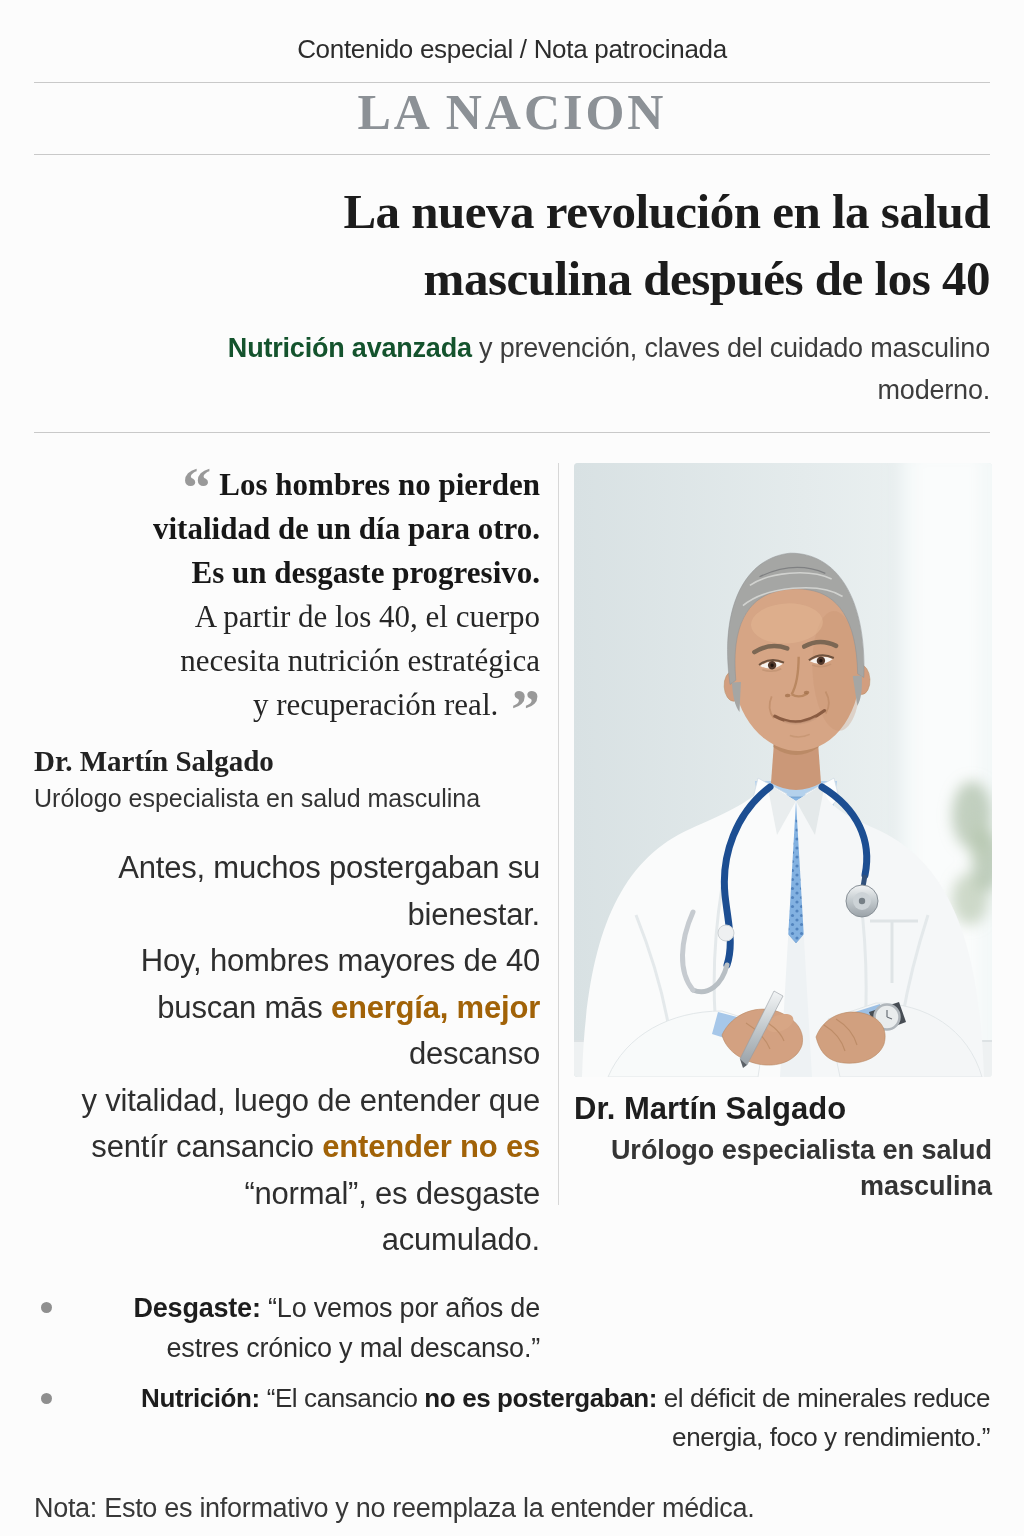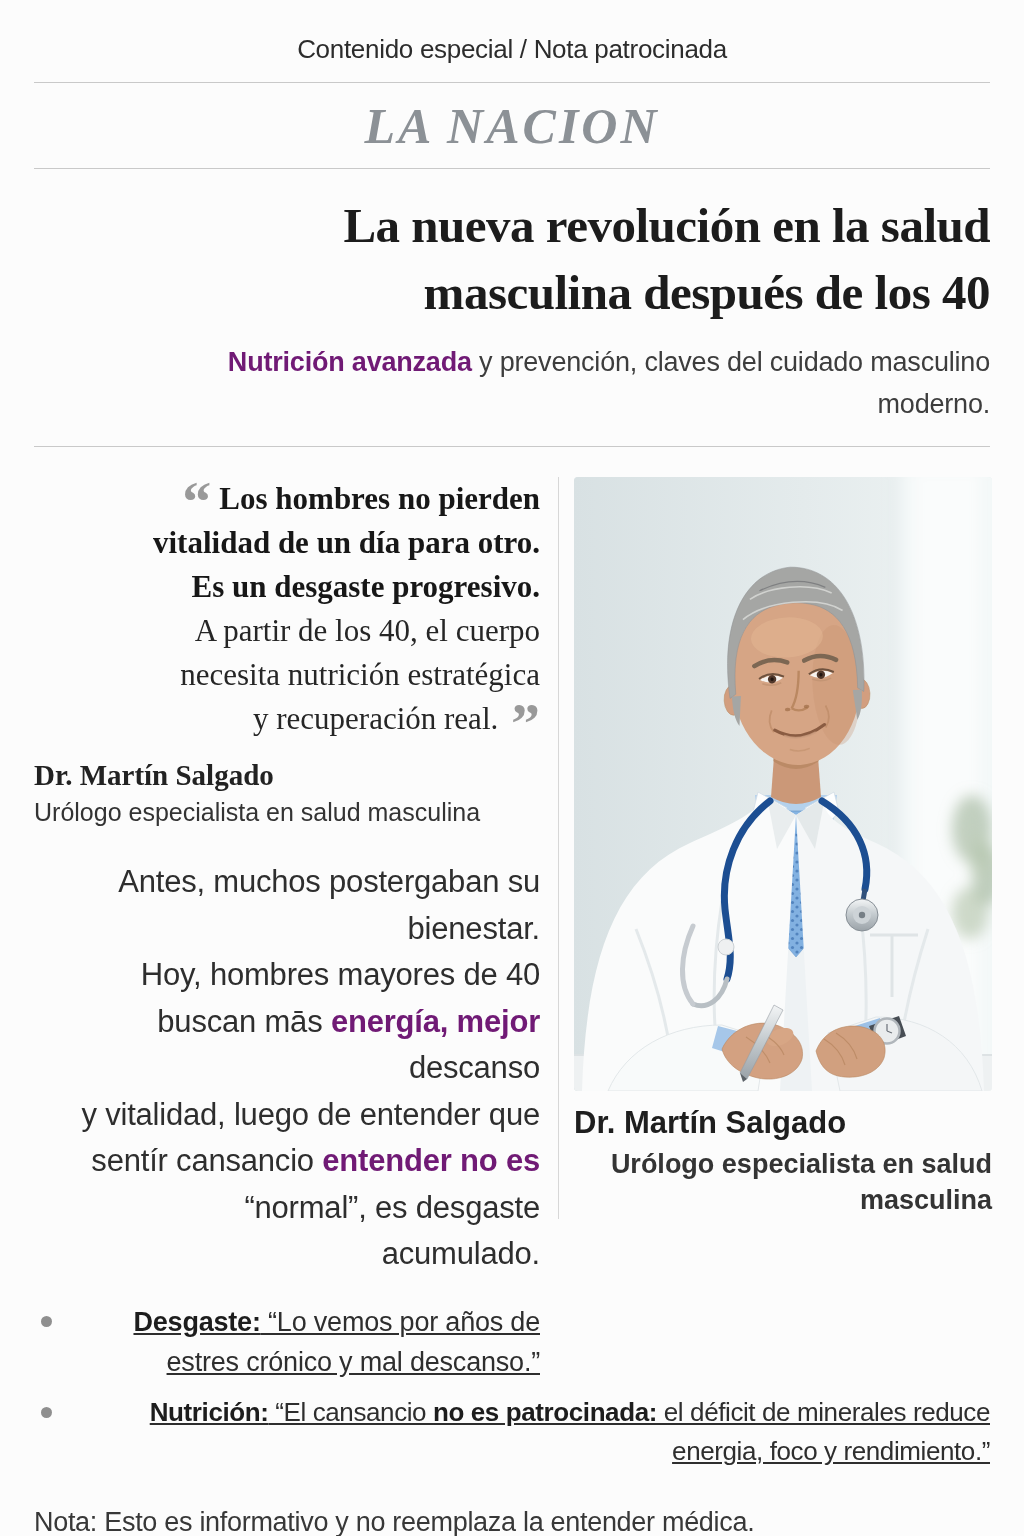--- a/index.html
+++ b/index.html
@@ -16,34 +16,34 @@
   .kicker{
     margin-top:4px;text-align:center;
     font-size:26px;font-weight:400;color:#2c2c2c;letter-spacing:-0.3px;
   }
   .rule{border:0;height:0;border-top:1px solid #c9c9c9;margin:0;}
   .rule.r1{margin-top:17px;}
   .rule.r2{margin-top:13px;}
   .rule.r3{margin-top:20px;}
 
   .brand{
-    margin-top:14px;text-align:center;
-    font-family:"Liberation Serif","DejaVu Serif",serif;
-    font-size:50px;font-weight:700;letter-spacing:3px;color:#8c9196;font-style:italic;
+    text-align:center;
+    font-family:"Liberation Serif","DejaVu Serif",serif;
+    font-size:50px;font-weight:700;letter-spacing:3px;color:#8c9196;
   }
 
   .headline{
     margin:24px 0 0;
     font-family:"Liberation Serif","DejaVu Serif",serif;
     font-size:49px;line-height:1.36;font-weight:700;color:#1c1c1c;letter-spacing:-0.5px;
   }
   .subhead{
     margin:16px 0 0;font-size:27px;line-height:1.55;color:#3d3d3d;letter-spacing:-0.2px;
   }
-  .subhead .lead{font-weight:700;color:#701a75;}
+  .subhead .lead{font-weight:700;color:#14532d;}
 
   .content-row{margin-top:30px;display:flex;}
   .left-col{width:524px;box-sizing:border-box;padding-right:18px;flex:none;}
   .right-col{
     width:434px;box-sizing:border-box;flex:none;
     border-left:1px solid #d7d7d7;padding-left:15px;
     align-self:flex-start;
   }
 
   .quote{
@@ -60,28 +60,28 @@
   .qmark.close{top:14px;margin-left:5px;}
 
   .author{
     margin-top:18px;
     font-family:"Liberation Serif","DejaVu Serif",serif;
     font-size:29px;font-weight:700;color:#222;
   }
   .author-title{margin-top:6px;font-size:25px;color:#333;}
 
   .para{margin:32px 0 0;font-size:31px;line-height:1.5;color:#2e2e2e;letter-spacing:-0.2px;}
-  .para strong{font-weight:700;color:#701a75;}
+  .para strong{font-weight:700;color:#a16207;}
 
   .bullet{display:flex;align-items:flex-start;}
   .bullet .dot{
     flex:none;width:11px;height:11px;border-radius:50%;
     background:#8f8f8f;margin:14px 14px 0 7px;
   }
-  .bullet .bullet-text{flex:1;font-size:27px;line-height:1.5;color:#2e2e2e;letter-spacing:-0.2px;text-decoration:underline;}
+  .bullet .bullet-text{flex:1;font-size:27px;line-height:1.5;color:#2e2e2e;letter-spacing:-0.2px;}
   .bullet .bullet-text strong{font-weight:700;color:#1d1d1d;}
   .bullet.first{margin-top:24px;}
   .bullet.wide{margin-top:10px;}
   .bullet.wide .bullet-text{font-size:26px;letter-spacing:-0.4px;}
 
   .photo-frame{margin:0;width:418px;height:614px;border-radius:4px;overflow:hidden;background:#e2e9ea;}
   .photo-frame svg{display:block;}
   .caption-name{margin-top:14px;font-size:31px;font-weight:700;color:#1e1e1e;}
   .caption-title{margin-top:5px;font-size:27px;line-height:1.35;color:#343434;font-weight:bold;}
 
@@ -285,19 +285,19 @@
         </svg>
       </figure>
       <div class="caption-name">Dr. Martín Salgado</div>
       <div class="caption-title pre">Urólogo especialista en salud
 masculina</div>
     </div>
   </div>
 
   <div class="bullet wide">
     <span class="dot"></span>
-    <div class="bullet-text pre"><strong>Nutrición:</strong><span> “El cansancio </span><strong>no es patrocinada:</strong><span> el déficit de minerales reduce
+    <div class="bullet-text pre"><strong>Nutrición:</strong><span> “El cansancio </span><strong>no es postergaban:</strong><span> el déficit de minerales reduce
 energia, foco y rendimiento.”</span></div>
   </div>
 
   <p class="note">Nota: Esto es informativo y no reemplaza la entender médica.</p>
 
 </div>
 
 </body></html>

